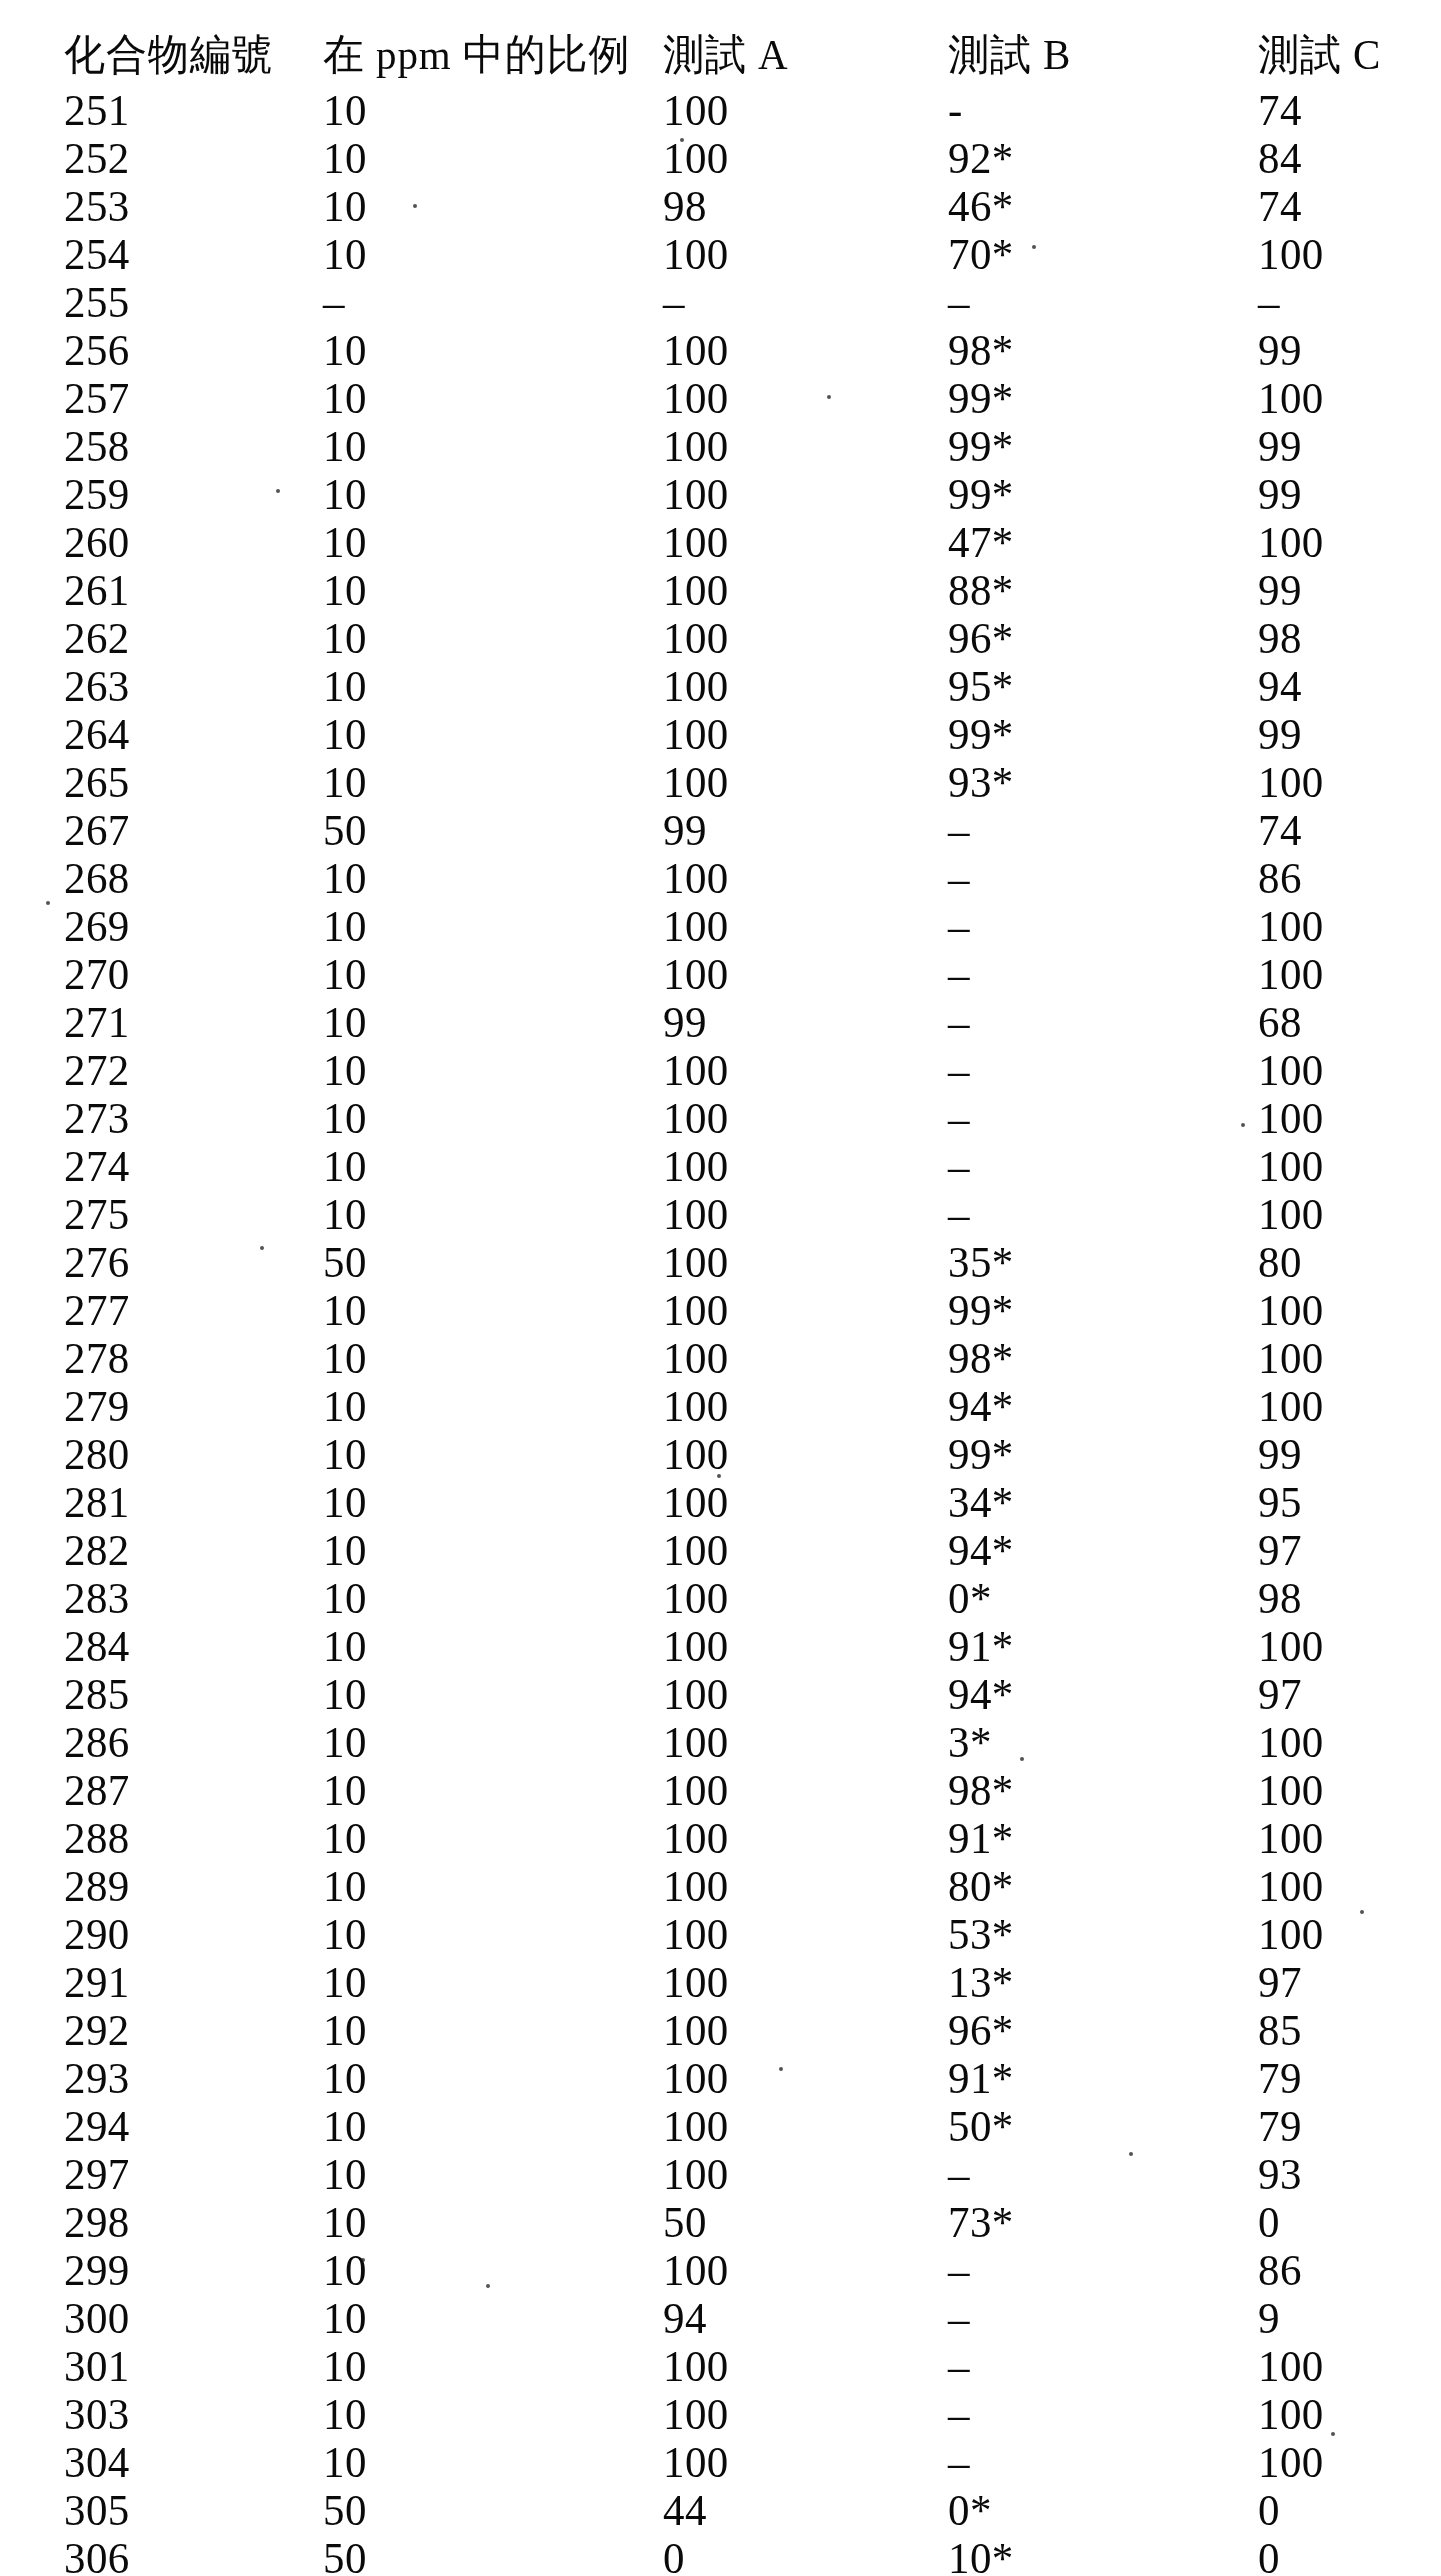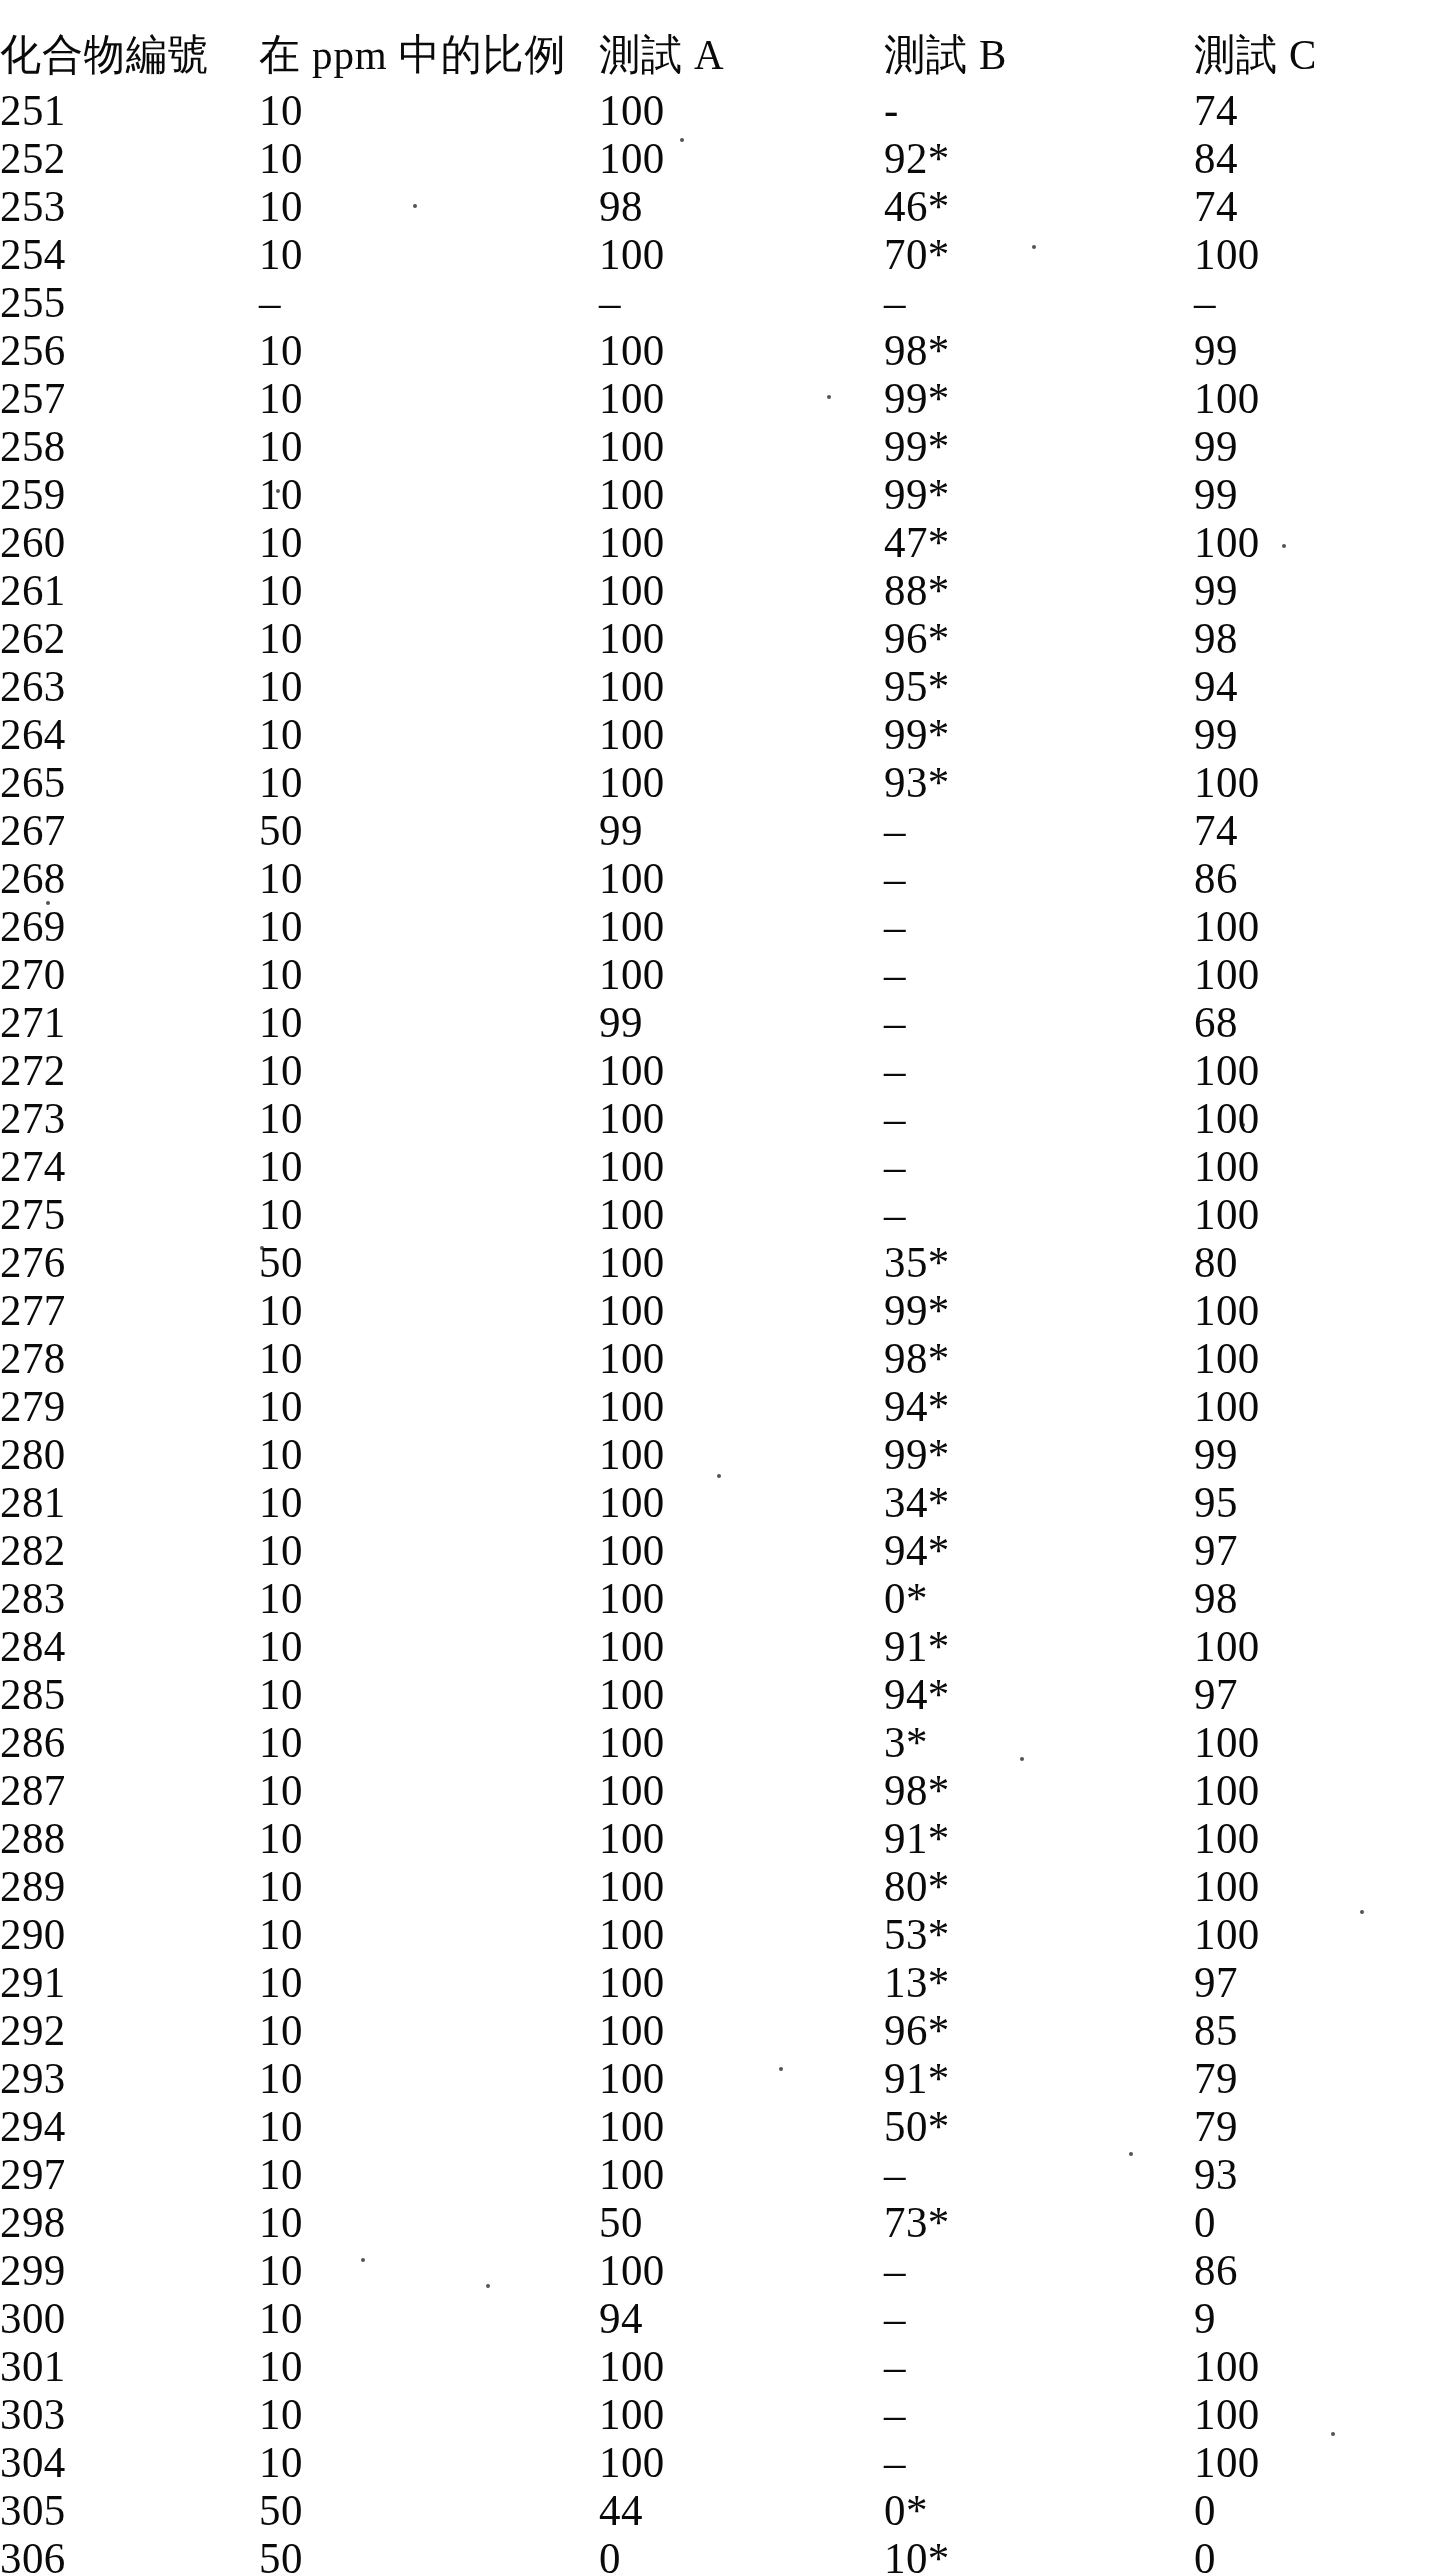--- a/index.html
+++ b/index.html
@@ -22,20 +22,21 @@
   }
   .tablewrap {
     position: absolute;
     top: 24px;
     left: 0;
     width: 1442px;
   }
   .row {
     display: grid;
     grid-template-columns: 259px 340px 285px 310px 183px;
+    padding-left: 64px;
     height: 48px;
     align-items: center;
   }
   .row.header {
     height: 61px;
     align-items: center;
   }
   .cell {
     font-size: 43px;
     line-height: 1;

